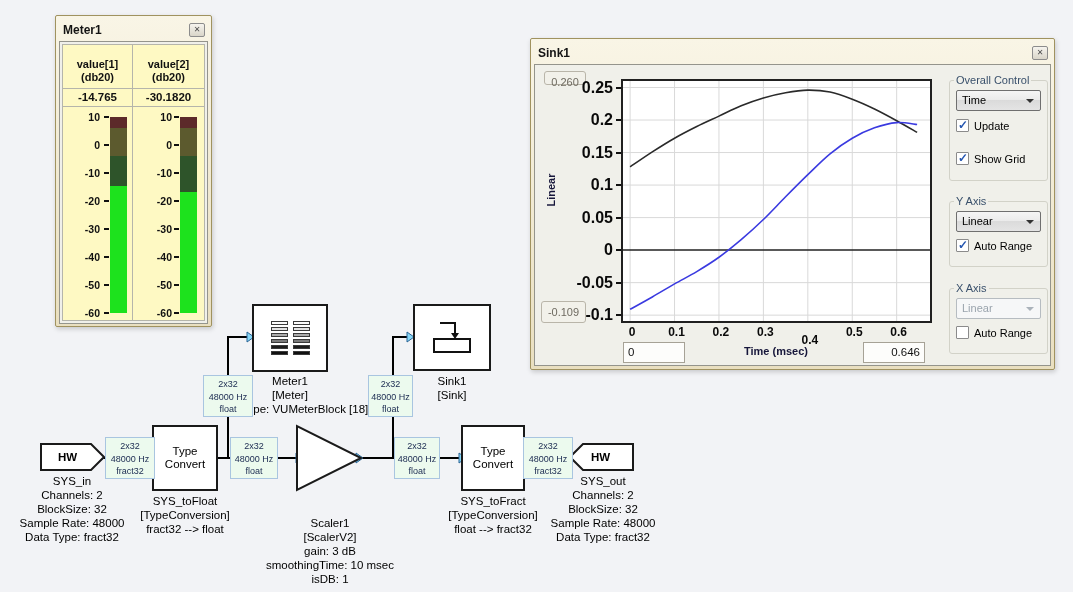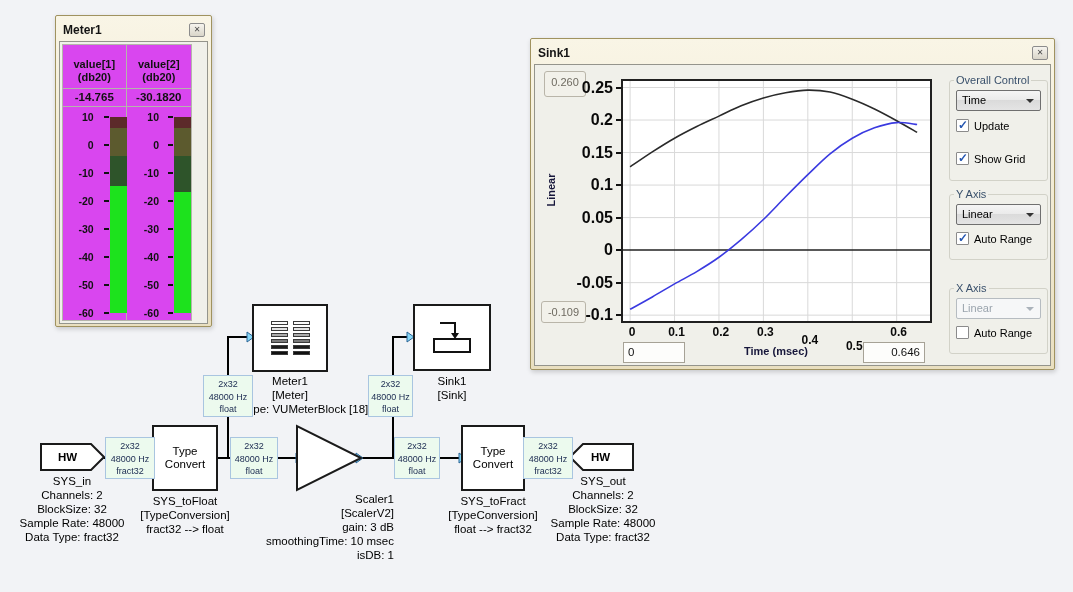--- a/index.html
+++ b/index.html
@@ -23,21 +23,21 @@
 
   
   .window { position:absolute; z-index:10; border:1px solid #a0925f; background:linear-gradient(#f9f5e6, #e9dfc0); padding:3px; border-radius:2px; box-shadow:1px 2px 5px rgba(0,0,0,0.18); }
   .titlebar { height:22px; display:flex; align-items:center; justify-content:space-between; padding:0 3px 0 4px; }
   .titlebar .wtitle { font-size:12px; font-weight:bold; color:#141414; }
   .closebtn { width:16px; height:14px; border:1px solid #8c8c8c; border-radius:2px; background:linear-gradient(#f6f4ee,#d9d5c9); font-size:8px; color:#4d4d4d; display:flex; align-items:center; justify-content:center; line-height:1; cursor:default; }
   .wbody { position:relative; background:#f0f0ea; border:1px solid #94948c; }
 
   
   #meter-body { width:149px; height:283px; }
-  .mtable { position:absolute; left:2px; top:2px; width:130px; height:277px; border:1px solid #b5b5ab; background:#d946ef; }
+  .mtable { position:absolute; left:2px; top:2px; width:143px; height:277px; border:1px solid #b5b5ab; background:#fef9c3; }
   .mrow { display:flex; }
   .mcell { width:71px; text-align:center; }
   .mcell.first { border-right:1px solid #b5b5ab; width:70px; }
   .mheader { border-bottom:1px solid #b5b5ab; }
   .mheader .mcell { padding-top:13px; height:43px; font-size:11px; font-weight:bold; line-height:13px; color:#111; }
   .mvalues { border-bottom:1px solid #b5b5ab; }
   .mvalues .mcell { height:17px; font-size:11.5px; font-weight:bold; color:#111; line-height:17px; }
   .mcol { position:relative; height:214px; }
   .mbar { position:absolute; left:47px; top:10px; width:17px; height:196px; display:flex; flex-direction:column; }
   .mtick { position:absolute; right:32px; transform:translateY(-50%); font-size:10.5px; font-weight:bold; color:#111; }
@@ -111,21 +111,21 @@
   </div>
   <div class="dlabel" style="left:185px; top:494px;">
     <div>SYS_toFloat</div>
       <div>[TypeConversion]</div>
       <div>fract32 --&gt; float</div>
   </div>
 
   <svg class="svgblock" style="left:295px; top:424px;" width="70" height="68">
     <polygon points="2,2 2,66 66,34" fill="#fff" stroke="#1a1a1a" stroke-width="2"></polygon>
   </svg>
-  <div class="dlabel" style="left:330px; top:492px;text-align:right;">
+  <div class="dlabel" style="left:330px; top:516px;">
     <div>Scaler1</div>
       <div>[ScalerV2]</div>
       <div>gain: 3 dB</div>
       <div>smoothingTime: 10 msec</div>
       <div>isDB: 1</div>
   </div>
 
   <div class="block" style="left:461px; top:425px; width:64px; height:66px;">
     <span style="width:50px;">Type Convert</span>
   </div>
@@ -301,21 +301,21 @@
 
   <div class="window" style="left:530px; top:38px; width:525px; height:332px;">
     <div class="titlebar">
       <span class="wtitle">Sink1</span>
       <span class="closebtn">
           <span>✕</span>
         </span>
     </div>
     <div class="wbody" id="sink-body">
 
-      <div class="rngbox" style="left:9px; top:6px; width:42px; height:26px;">0.260</div>
+      <div class="rngbox" style="left:9px; top:6px; width:42px; height:14px;">0.260</div>
       <div id="ylab-rot">Linear</div>
       <div class="rngbox" style="left:6px; top:236px; width:45px; height:22px;">-0.109</div>
 
       <div id="ylabels">
           <div class="ytl" style="top: 8.50407px;">0.25</div>
           <div class="ydash" style="top: 7.50406px;"></div>
           <div class="ytl" style="top: 41.0244px;">0.2</div>
           <div class="ydash" style="top: 40.0244px;"></div>
           <div class="ytl" style="top: 73.5447px;">0.15</div>
           <div class="ydash" style="top: 72.5447px;"></div>
@@ -350,21 +350,21 @@
             <path d="M7.108538350217076,85.85365853658537 C10.810902074288471,83.36043360433605 21.917993246502654,75.66395663956641 29.32272069464544,70.89430894308944 C36.72744814278823,66.12466124661248 44.13217559093101,61.46341463414636 51.5369030390738,57.2357723577236 C58.941630487216585,53.008130081300834 66.34635793535936,49.21409214092142 73.75108538350216,45.528455284552855 C81.15581283164495,41.84281842818429 88.56054027978774,38.590785907859086 95.96526772793054,35.121951219512205 C103.36999517607333,31.65311653116532 110.77472262421611,27.750677506775073 118.17945007235889,24.715447154471548 C125.58417752050167,21.680216802168022 132.98890496864448,19.078590785907856 140.39363241678726,16.910569105691057 C147.79835986493003,14.742547425474255 155.2030873130728,13.008130081300822 162.6078147612156,11.707317073170742 C170.01254220935837,10.406504065040663 177.4172696575012,9.214092140921418 184.821997105644,9.105691056910578 C192.22672455378677,8.997289972899738 199.63145200192957,9.539295392953942 207.03617945007235,11.056910569105701 C214.44090689821513,12.57452574525746 221.84563434635794,15.392953929539296 229.25036179450072,18.211382113821138 C236.6550892426435,21.02981029810298 244.0598166907863,24.39024390243903 251.46454413892909,27.967479674796753 C258.86927158707186,31.544715447154477 266.57018813314033,35.77235772357724 273.6787264833574,39.674796747967484 C280.7872648335745,43.57723577235773 290.70959961408585,49.4308943089431 294.11577424023153,51.382113821138226" fill="none" stroke="#2a2a2a" stroke-width="1.6"></path>
             <path d="M7.108538350217076,228.29268292682926 C10.810902074288471,226.23306233062328 21.917993246502654,220.16260162601625 29.32272069464544,215.9349593495935 C36.72744814278823,211.70731707317074 44.13217559093101,207.15447154471545 51.5369030390738,202.9268292682927 C58.941630487216585,198.69918699186994 66.34635793535936,195.01355013550136 73.75108538350216,190.56910569105693 C81.15581283164495,186.1246612466125 88.56054027978774,181.5718157181572 95.96526772793054,176.26016260162604 C103.36999517607333,170.94850948509486 110.77472262421611,164.98644986449867 118.17945007235889,158.69918699186994 C125.58417752050167,152.4119241192412 132.98890496864448,145.6910569105691 140.39363241678726,138.53658536585365 C147.79835986493003,131.3821138211382 155.2030873130728,123.2520325203252 162.6078147612156,115.77235772357723 C170.01254220935837,108.29268292682926 177.4172696575012,100.81300813008131 184.821997105644,93.65853658536587 C192.22672455378677,86.50406504065042 199.63145200192957,78.91598915989161 207.03617945007235,72.84552845528457 C214.44090689821513,66.77506775067752 221.84563434635794,61.571815718157204 229.25036179450072,57.2357723577236 C236.6550892426435,52.89972899728999 244.0598166907863,49.430894308943095 251.46454413892909,46.82926829268293 C258.86927158707186,44.22764227642277 266.57018813314033,42.1680216802168 273.6787264833574,41.6260162601626 C280.7872648335745,41.0840108401084 290.70959961408585,43.2520325203252 294.11577424023153,43.577235772357724" fill="none" stroke="#3a3ae0" stroke-width="1.6"></path>
           </svg>
       </div>
       <div id="xlabels">
           <div class="xtl" style="left: 9.10854px;">0</div>
           <div class="xtl" style="left: 53.5369px;">0.1</div>
           <div class="xtl" style="left: 97.9653px;">0.2</div>
           <div class="xtl" style="left: 142.394px;">0.3</div>
           <div class="xtl" style="left: 186.822px; margin-top: 8px;">0.4</div>
-          <div class="xtl" style="left: 231.25px; margin-top: 14px;">0.5</div>
+          <div class="xtl" style="left: 231.25px;">0.5</div>
           <div class="xtl" style="left: 275.679px;">0.6</div>
         </div>
 
       <div class="editbox" style="left:88px; top:277px; text-align:left;">0</div>
       <div id="xlab">Time (msec)</div>
       <div class="editbox" style="left:328px; top:277px; text-align:right;">0.646</div>
 
       <fieldset class="ctlgroup" style="top:9px; height:107px;">
         <legend>Overall Control</legend>
         <div class="dropdown">
@@ -374,21 +374,21 @@
         <label class="cbrow" style="margin-top:8px;">
           <span class="cb checked"></span>
           <span>Update</span>
         </label>
         <label class="cbrow" style="margin-top:20px;">
           <span class="cb checked"></span>
           <span>Show Grid</span>
         </label>
       </fieldset>
 
-      <fieldset class="ctlgroup" style="top:123px; height:72px;">
+      <fieldset class="ctlgroup" style="top:130px; height:72px;">
         <legend>Y Axis</legend>
         <div class="dropdown">
           <span>Linear</span>
           <span class="dd-arrow"></span>
         </div>
         <label class="cbrow" style="margin-top:7px;">
           <span class="cb checked"></span>
           <span>Auto Range</span>
         </label>
       </fieldset>

